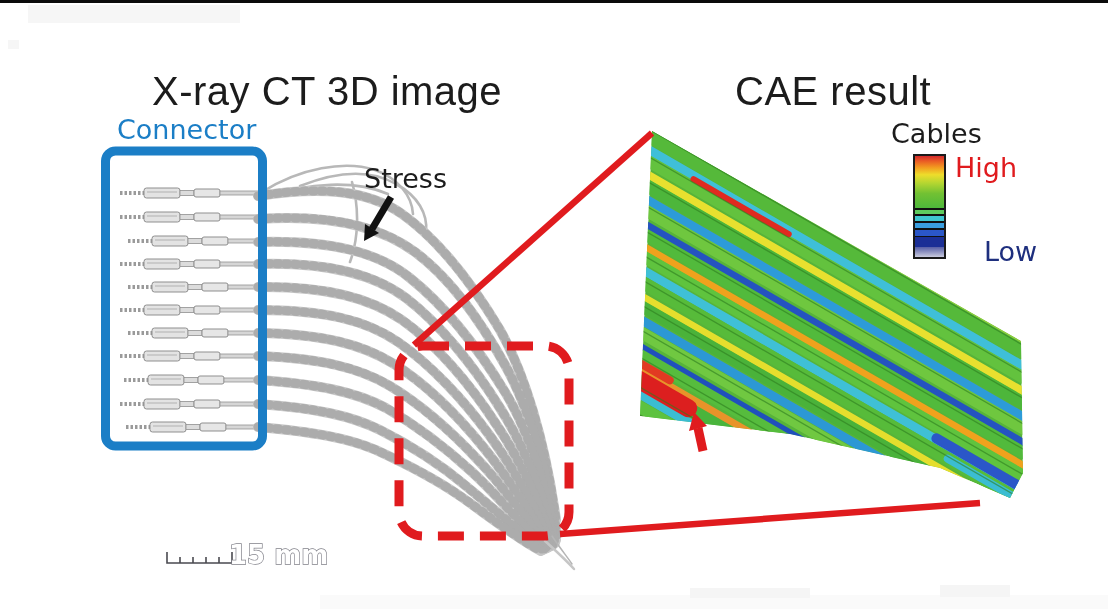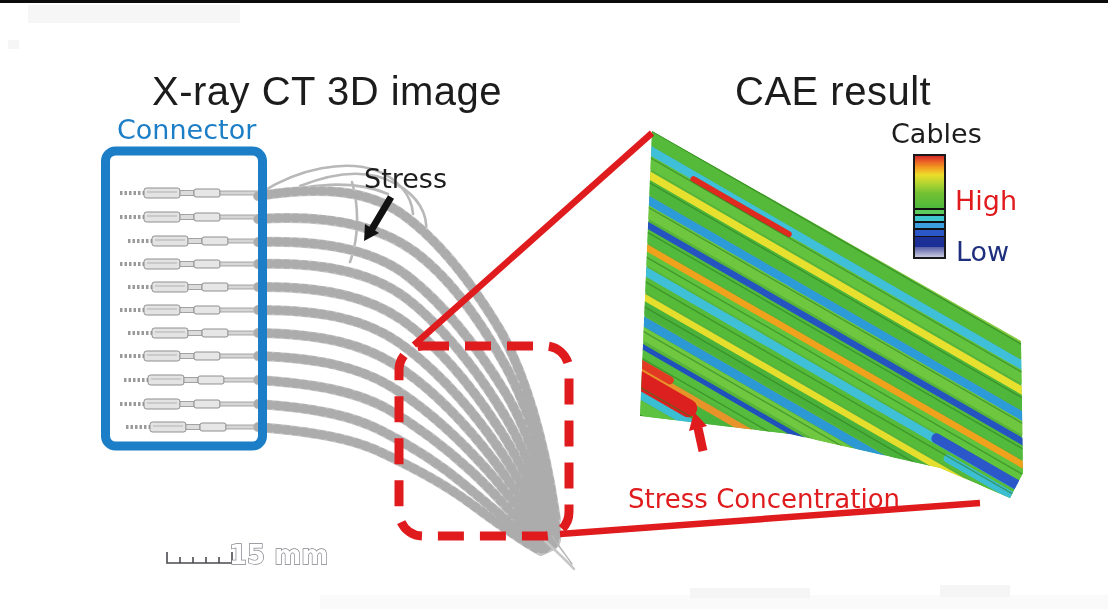--- a/index.html
+++ b/index.html
@@ -4,22 +4,22 @@
 <style>
   html,body{margin:0;padding:0;background:#ffffff;}
   .canvas{
     position:relative;width:1108px;height:609px;background:#ffffff;overflow:hidden;
     font-family:"DejaVu Sans","Liberation Sans",sans-serif;color:#1c1c1c;
   }
   .abs{position:absolute;line-height:1.15;white-space:nowrap;}
   .title{font-family:"Liberation Sans",sans-serif;font-size:40px;font-weight:400;color:var(--ink,#1c1c1c);letter-spacing:0.5px;}
   .label{font-size:27px;font-weight:400;color:var(--ink,#1c1c1c);}
   .blue-text{color:var(--accent-blue,#1b7ec6);}
-  .red-text{color:var(--accent-red,#e01b1e);margin-top:33px;}
-  .navy-text{color:var(--navy,#1e2f7e);}
+  .red-text{color:var(--accent-red,#e01b1e);}
+  .navy-text{color:var(--navy,#1e2f7e);margin-left:28px;}
   .artifact{position:absolute;}
   .topline{position:absolute;left:0;top:0;width:1108px;height:3px;background:#0b0b0b;}
   
   .cbar{position:absolute;left:913px;top:154px;width:33px;height:105px;border:2px solid #1a1a1a;box-sizing:border-box;display:flex;flex-direction:column;}
   .cbar>div{width:100%;}
   .c-rainbow{height:52px;background:linear-gradient(180deg,#d42a2c 0%,#ea5d24 10%,#f29b20 22%,#eedd2b 36%,#b5d631 52%,#72c133 72%,#4eb83b 100%);}
   .c-sep{height:2px;background:#111;}
   .c-b1{height:4px;background:#5ecb5e;}
   .c-b2{height:5px;background:#3fc6cf;}
   .c-b3{height:5px;background:#3a9ee0;}
@@ -228,14 +228,13 @@
       <div class="c-b3"></div>
     <div class="c-sep"></div>
       <div class="c-b4"></div>
     <div class="c-sep-thin"></div>
       <div class="c-navy"></div>
     <div class="c-lav"></div>
   </div>
   <div class="abs label red-text" style="left:955px;top:152px;">High</div>
   <div class="abs label navy-text" style="left:956px;top:236px;">Low</div>
 
-  <div class="abs red-text" style="left:628px;top:452px;font-size:26px;">Stress Concentration</div>
 </div>
 
 </body></html>

